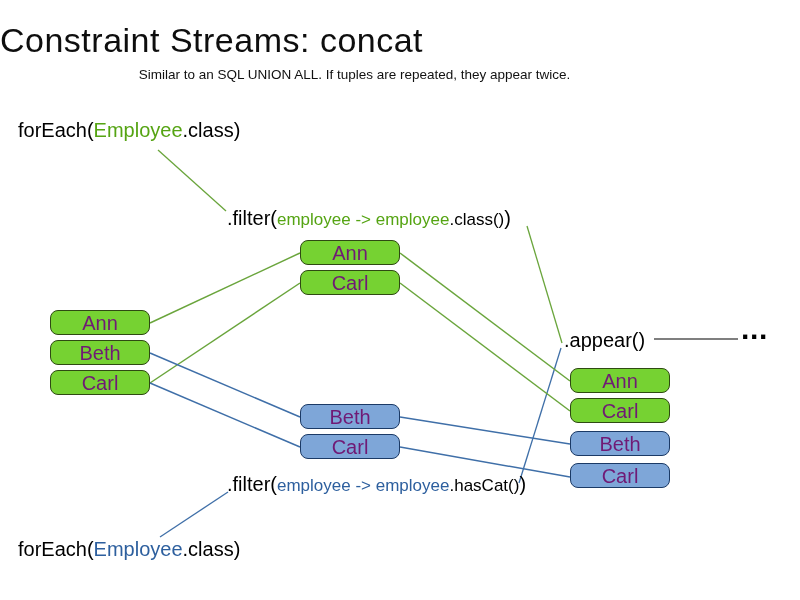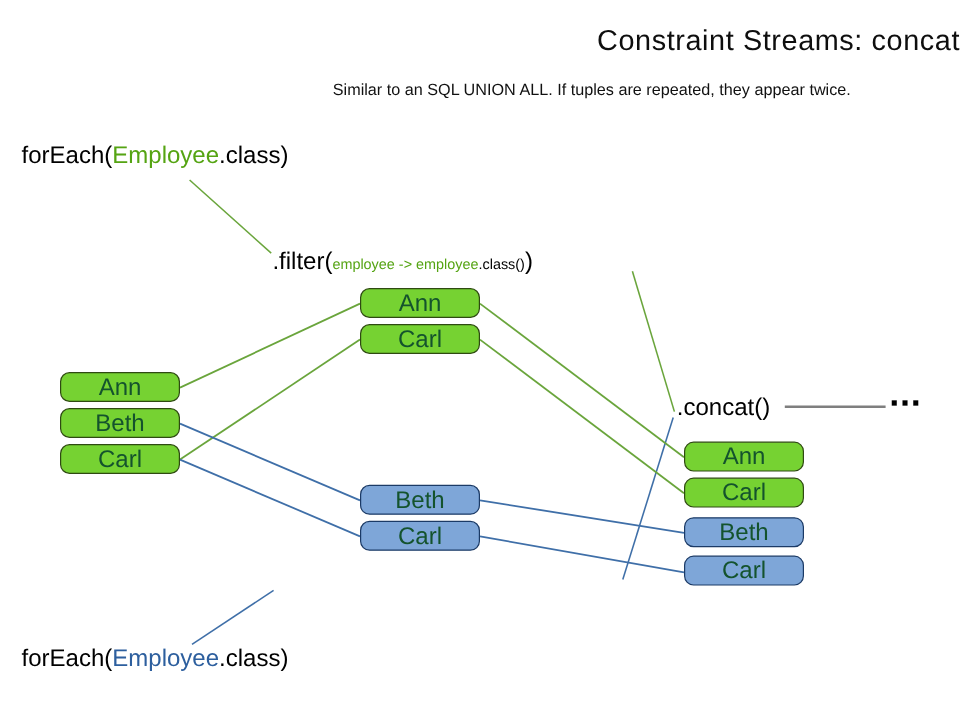--- a/index.html
+++ b/index.html
@@ -9,61 +9,61 @@
     height: 600px;
     background: #ffffff;
     overflow: hidden;
     font-family: "Liberation Sans", sans-serif;
     color: #000;
   }
   .title {
     position: absolute;
     top: 21px; left: 0;
     width: 800px;
-    text-align: right;
-    font-size: 24px;
+    text-align: left;
+    font-size: 34px;
     letter-spacing: 0.5px;
     color: #0e0e0e;
   }
   .subtitle {
     position: absolute;
     top: 67px; left: 0;
     width: 709px;
-    text-align: right;
+    text-align: center;
     font-size: 13.5px;
     color: #111;
   }
   svg.edges { position: absolute; top: 0; left: 0; }
   .gl  { stroke: var(--green-line); stroke-width: 1.5; fill: none; }
   .bl  { stroke: var(--blue-line);  stroke-width: 1.5; fill: none; }
   .glt { stroke: var(--green-line); stroke-width: 1.3; fill: none; }
   .blt { stroke: var(--blue-line);  stroke-width: 1.3; fill: none; }
   .grayl { stroke: var(--gray-line); stroke-width: 2.2; fill: none; }
   .code {
     position: absolute;
     font-size: 20px;
     white-space: nowrap;
     color: #000;
     text-align: center;
   }
-  .code .sm { font-size: 12px; }
+  .code .sm { font-size: 17px; }
   .green-t { color: var(--green-text); }
   .blue-t  { color: var(--blue-text); }
   .box {
     position: absolute;
     width: 100px;
     height: 25px;
     box-sizing: border-box;
     border-radius: 8px;
     display: flex;
     align-items: center;
     justify-content: center;
     font-size: 20px;
     line-height: 1;
-    color: #14532d;
+    color: #701a75;
   }
   .box.green { background: var(--green-fill); border: 1.6px solid var(--green-border); }
   .box.blue  { background: var(--blue-fill);  border: 1.6px solid var(--blue-border);  }
   .ellipsis {
     position: absolute;
     left: 741px;
     top: 322px;
     font-size: 30px;
     font-weight: bold;
     letter-spacing: -1px;
@@ -101,24 +101,27 @@
 
   <div class="code" style="left:18px; top:119px;">
     <span>forEach(</span><span class="green-t">Employee</span><span>.class)</span>
   </div>
 
   <div class="code" style="left:227px; top:207px;">
     <span>.filter(</span><span class="sm green-t">employee -&gt; employee</span><span class="sm">.class()</span><span>)</span>
   </div>
 
   <div class="code" style="left:564px; top:329px;">
-    <span>.concat()</span>
+    <span>.appear()</span>
   </div>
   <div class="ellipsis">···</div>
 
+  <div class="code" style="left:227px; top:473px;">
+    <span>.filter(</span><span class="sm blue-t">employee -&gt; employee</span><span class="sm">.hasCat()</span><span>)</span>
+  </div>
 
   <div class="code" style="left:18px; top:538px;">
     <span>forEach(</span><span class="blue-t">Employee</span><span>.class)</span>
   </div>
 
   <div class="box green" style="left:50px; top:310px;">Ann</div>
   <div class="box green" style="left:50px; top:340px;">Beth</div>
   <div class="box green" style="left:50px; top:370px;">Carl</div>
 
   <div class="box green" style="left:300px; top:240px;">Ann</div>

